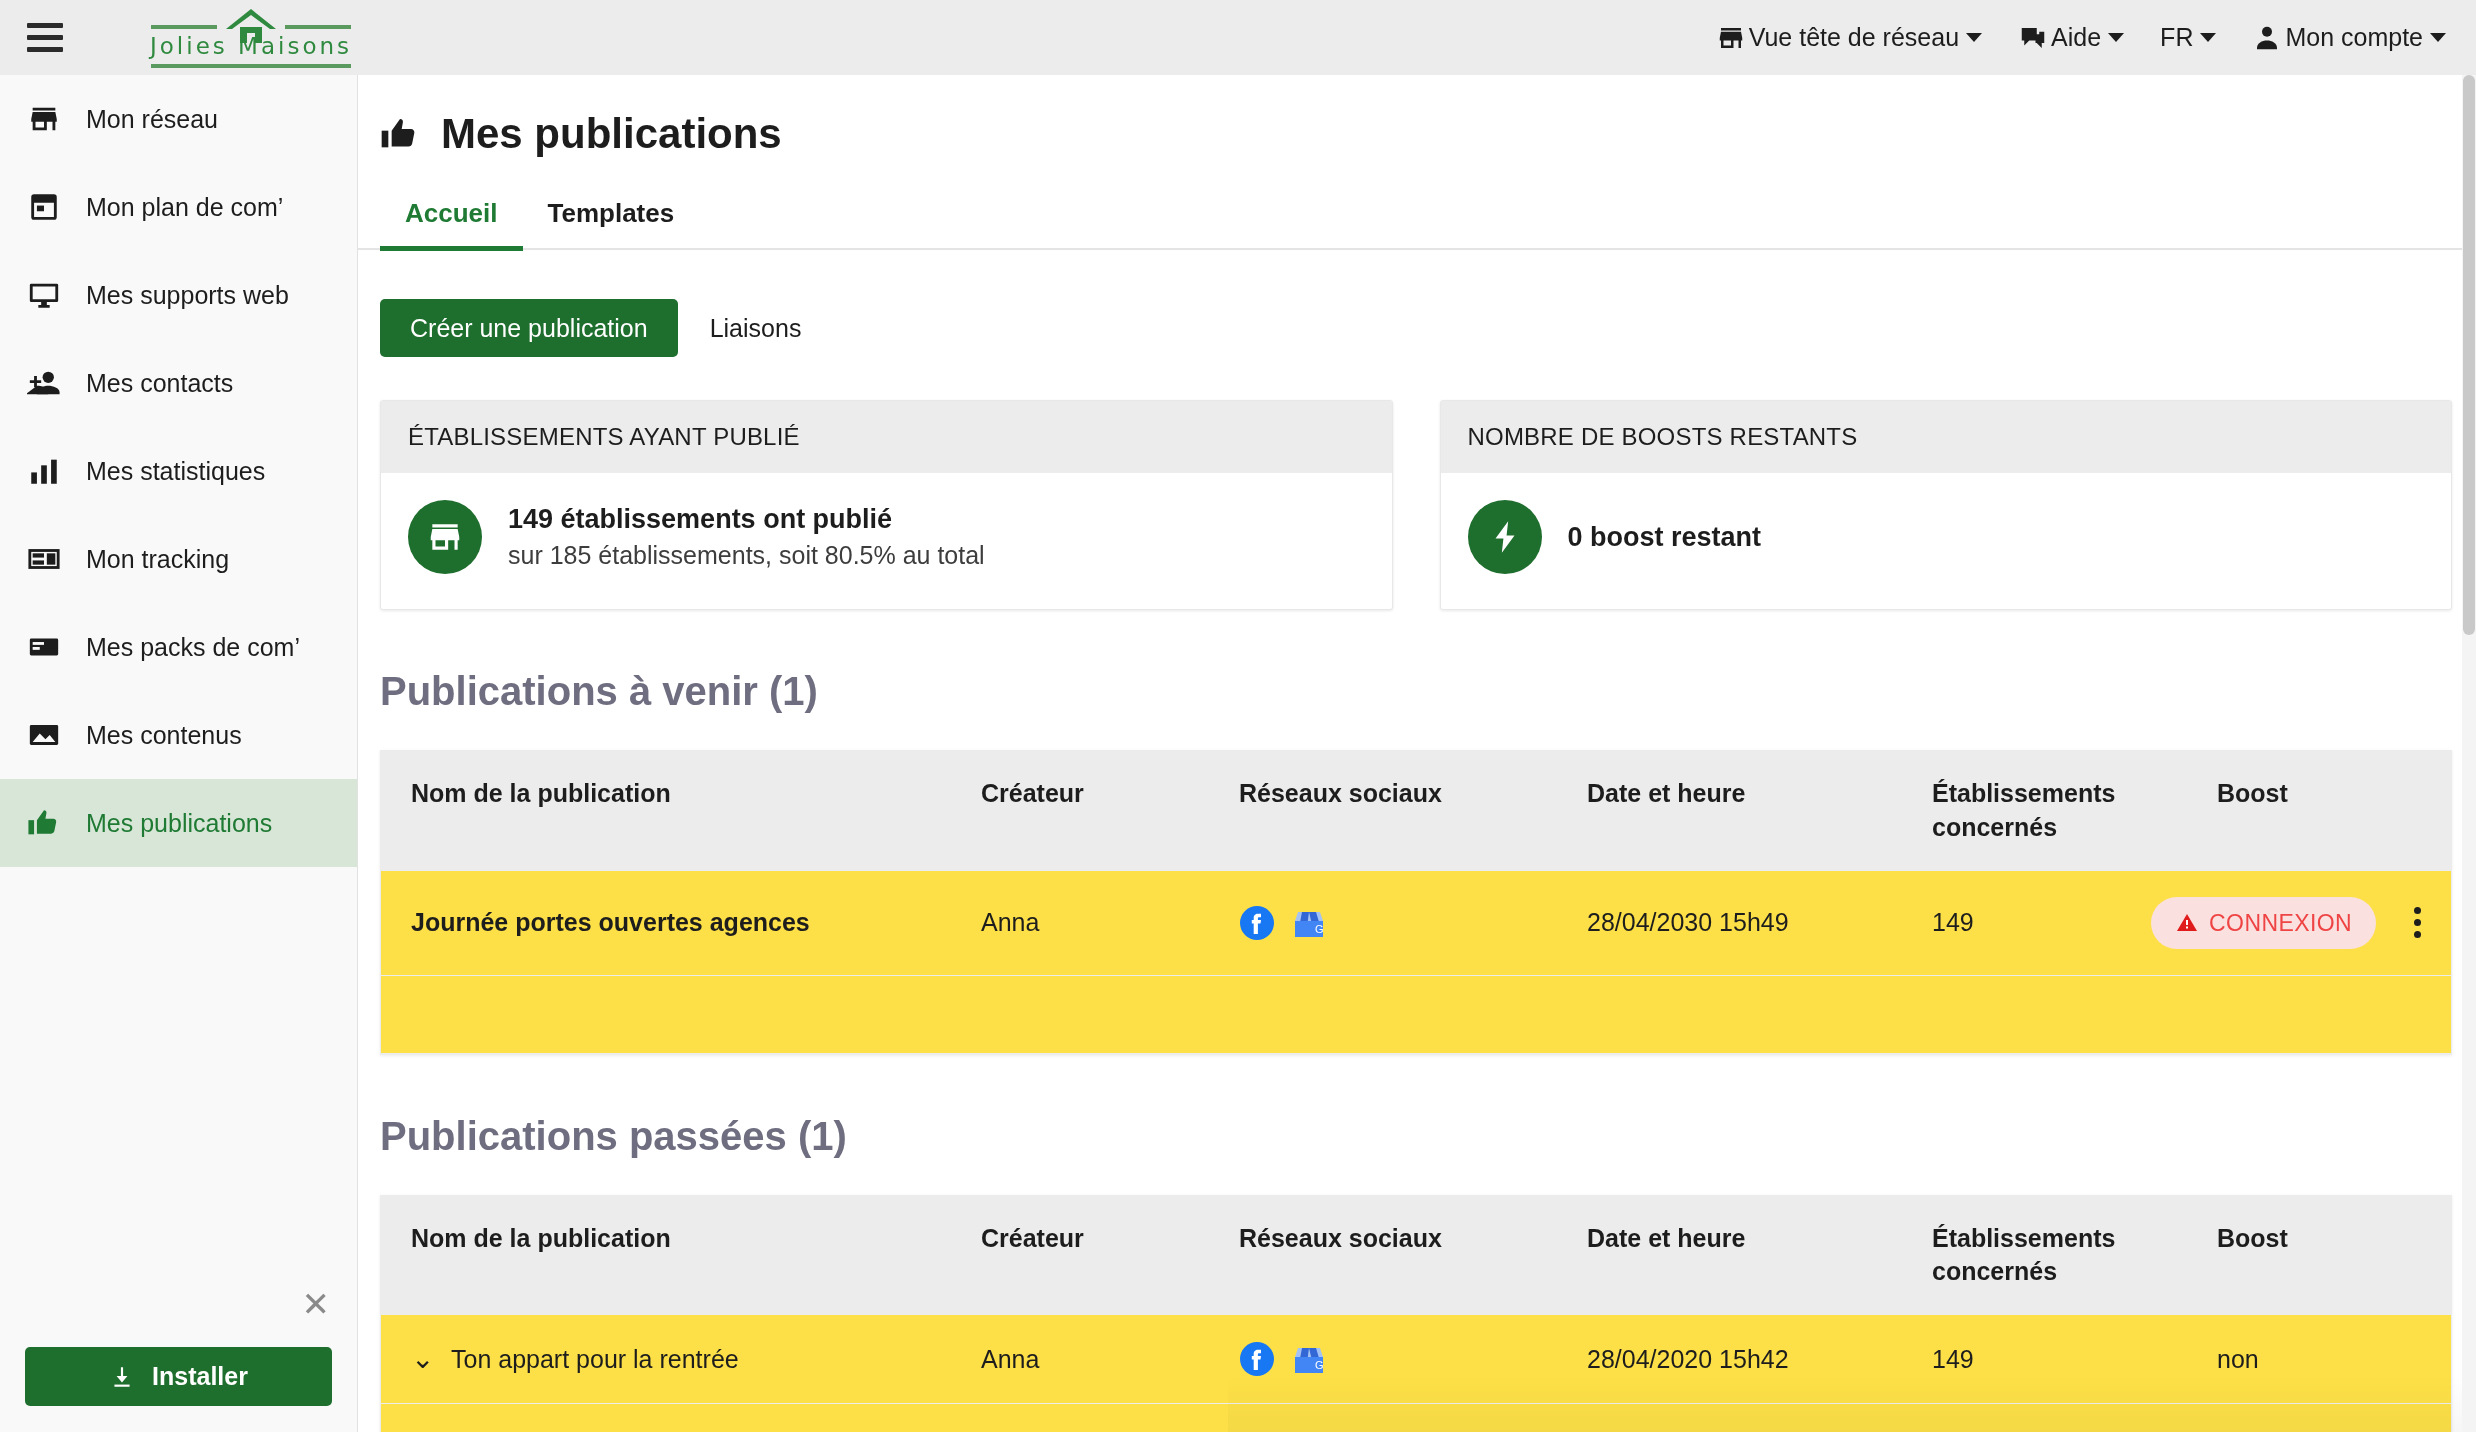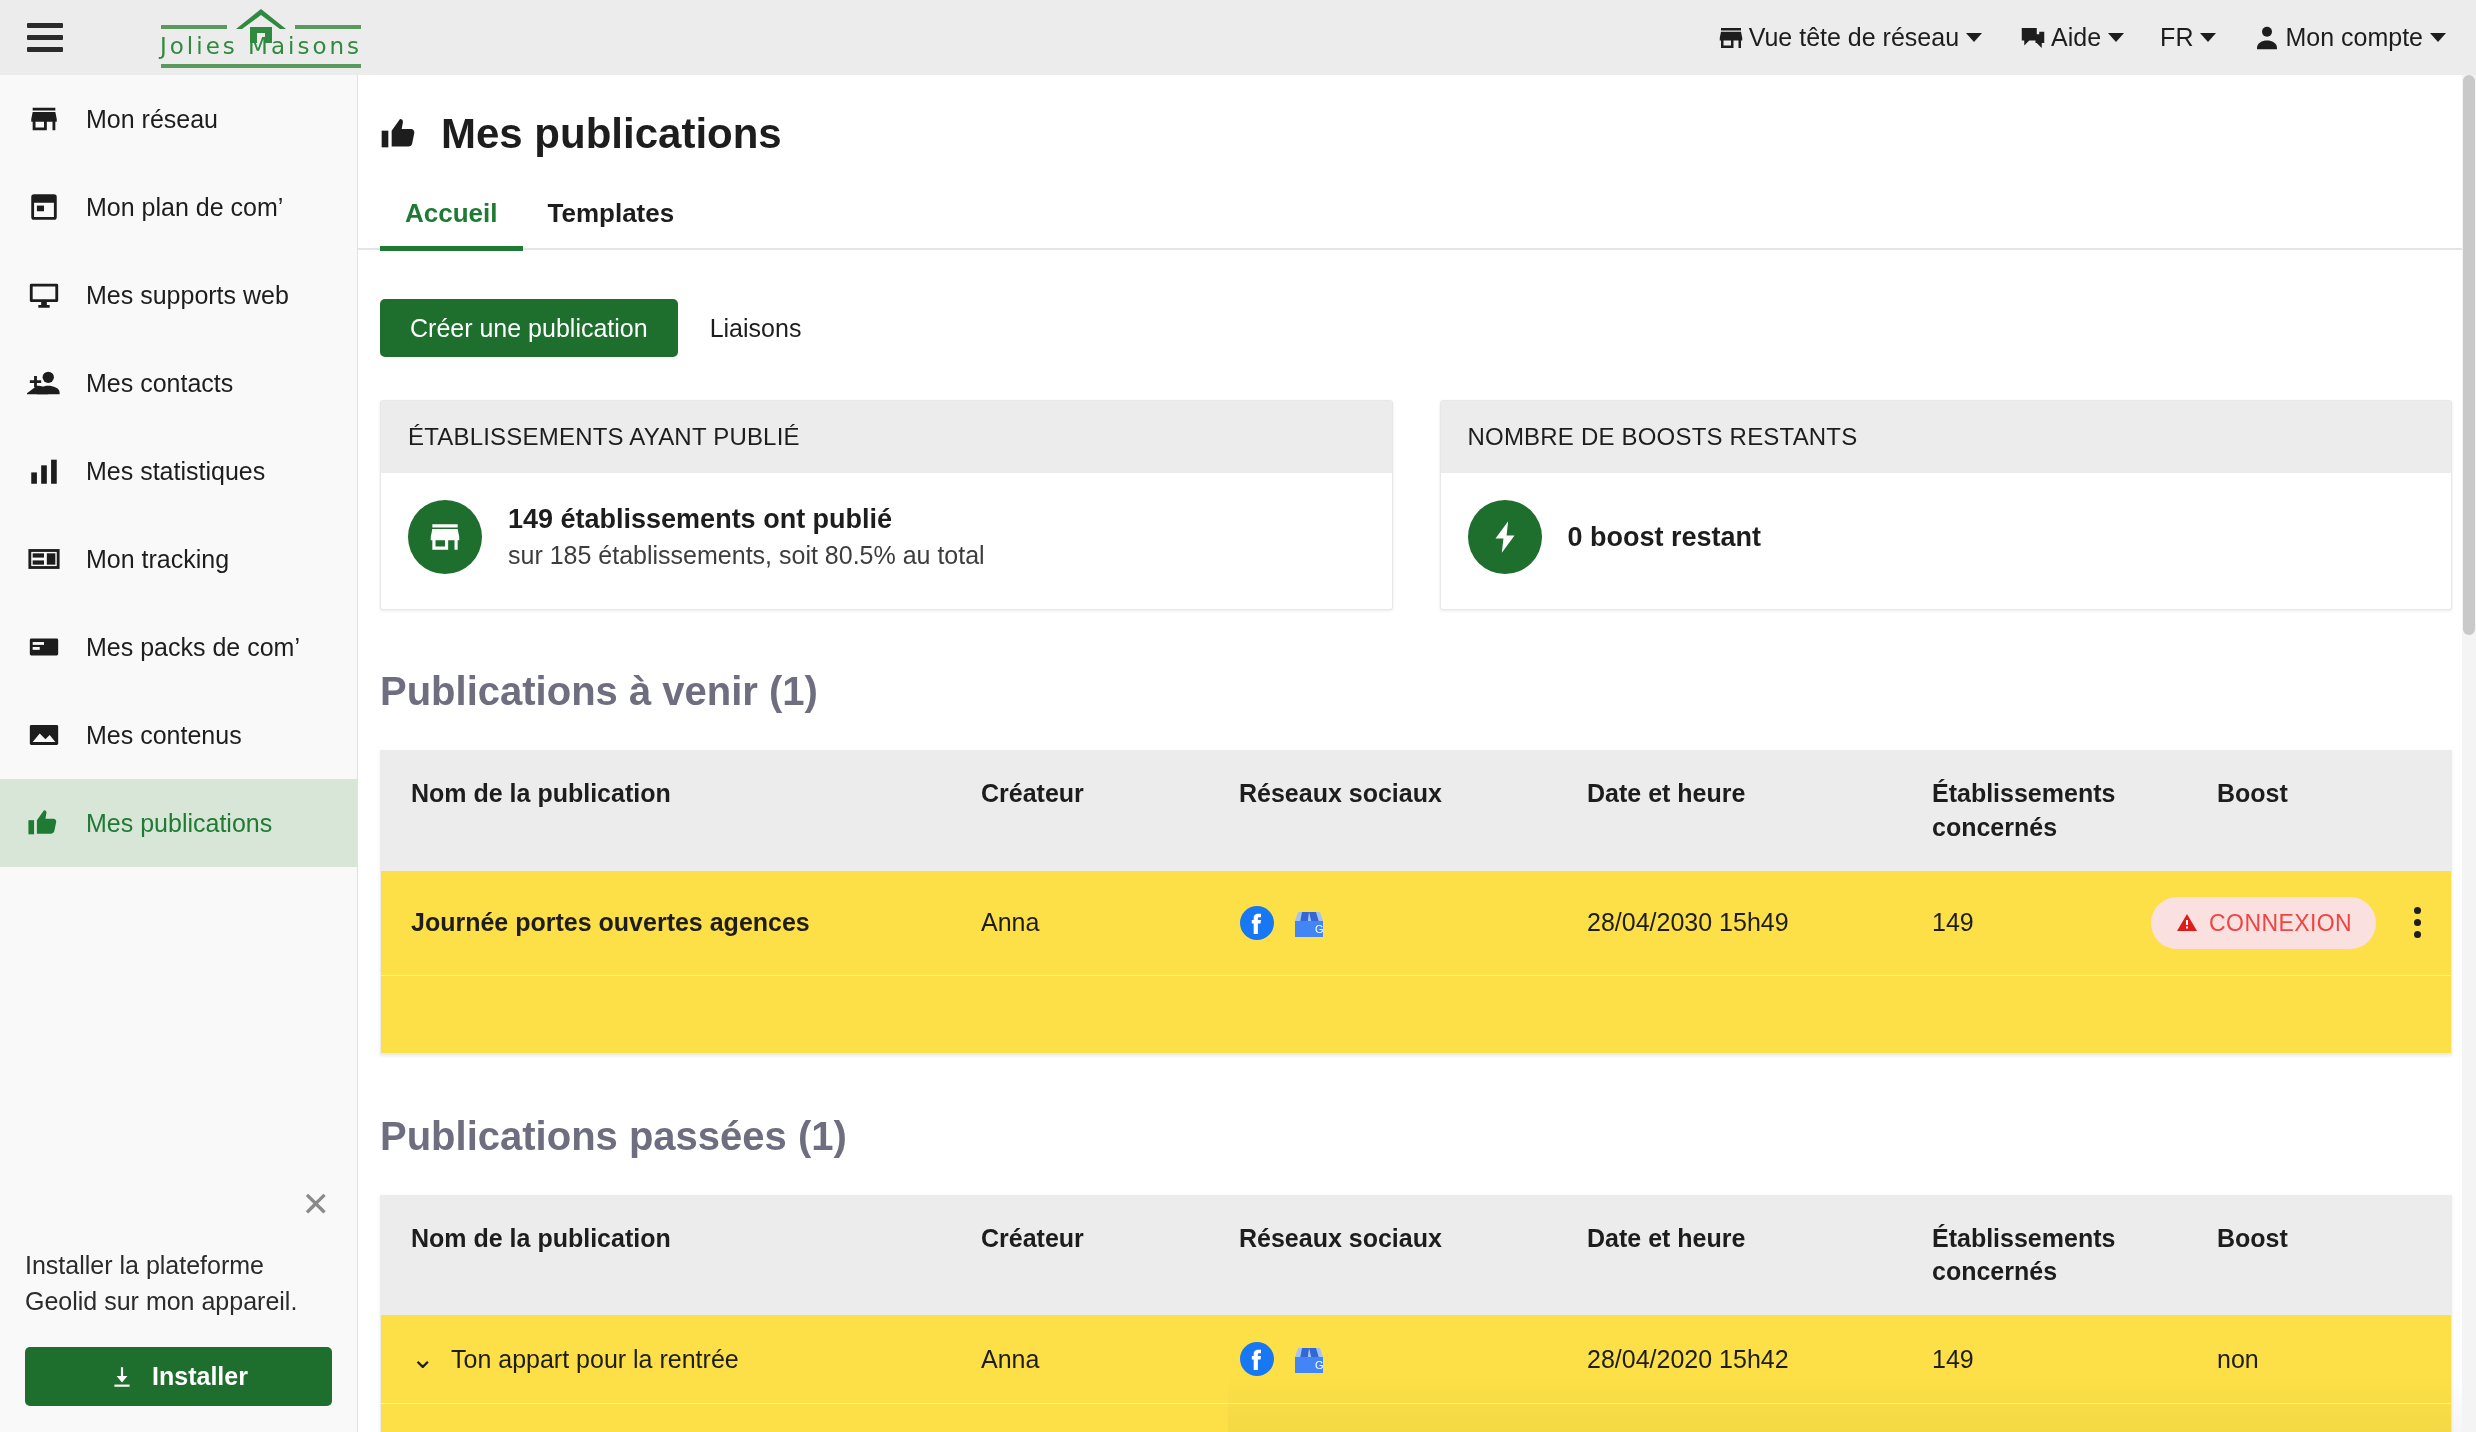--- a/index.html
+++ b/index.html
@@ -19,21 +19,21 @@
     display: flex; align-items: center;
     z-index: 30;
   }
   .hamburger {
     width: 36px; margin-left: 27px; cursor: pointer;
     display: flex; flex-direction: column; gap: 7px;
   }
   .hamburger span { display: block; height: 5px; background: #2b2b2b; border-radius: 1px; }
 
   .brand {
-    position: absolute; left: 160px; top: 0; height: 75px;
+    position: absolute; left: 150px; top: 0; height: 75px;
     display: flex; flex-direction: column; align-items: center; justify-content: center;
   }
   .brand-house { display: block; }
   .brand-rows { display: flex; align-items: center; margin-top: -18px; }
   .brand-rule { height: 4px; background: #5a9a5f; width: 66px; }
   .brand-gap { width: 68px; }
   .brand-name {
     font-size: 23px; letter-spacing: 3px; color: #2f8a3f;
     font-family: "DejaVu Sans", sans-serif; font-weight: 400;
     margin-top: 4px;
@@ -358,21 +358,20 @@
       <svg width="34" height="34" viewBox="0 0 24 24">
         <rect x="1" y="10" width="4" height="10" fill="#1f7a33"></rect>
         <path fill="#1f7a33" d="M7 10l5-7c1.4 0 2 1 1.7 2.2L13 9h5.6c1.3 0 2.2 1.1 2 2.3l-1.3 6.4c-.2 1.1-1.1 1.8-2.2 1.8H7V10z"></path>
       </svg>
     </span>
     <span>Mes publications</span>
   </div>
 
   <div class="install-banner">
     <span class="install-close">✕</span>
-    <div class="install-text">Installer la plateforme Geolid sur mon appareil.</div>
     <button class="install-btn">
       <svg width="26" height="26" viewBox="0 0 24 24">
         <path fill="#ffffff" d="M11 3h2v8h4l-5 6-5-6h4V3z"></path>
         <rect x="5" y="19" width="14" height="2" fill="#ffffff"></rect>
       </svg>
       <span>Installer</span>
     </button>
   </div>
 </nav>
 

